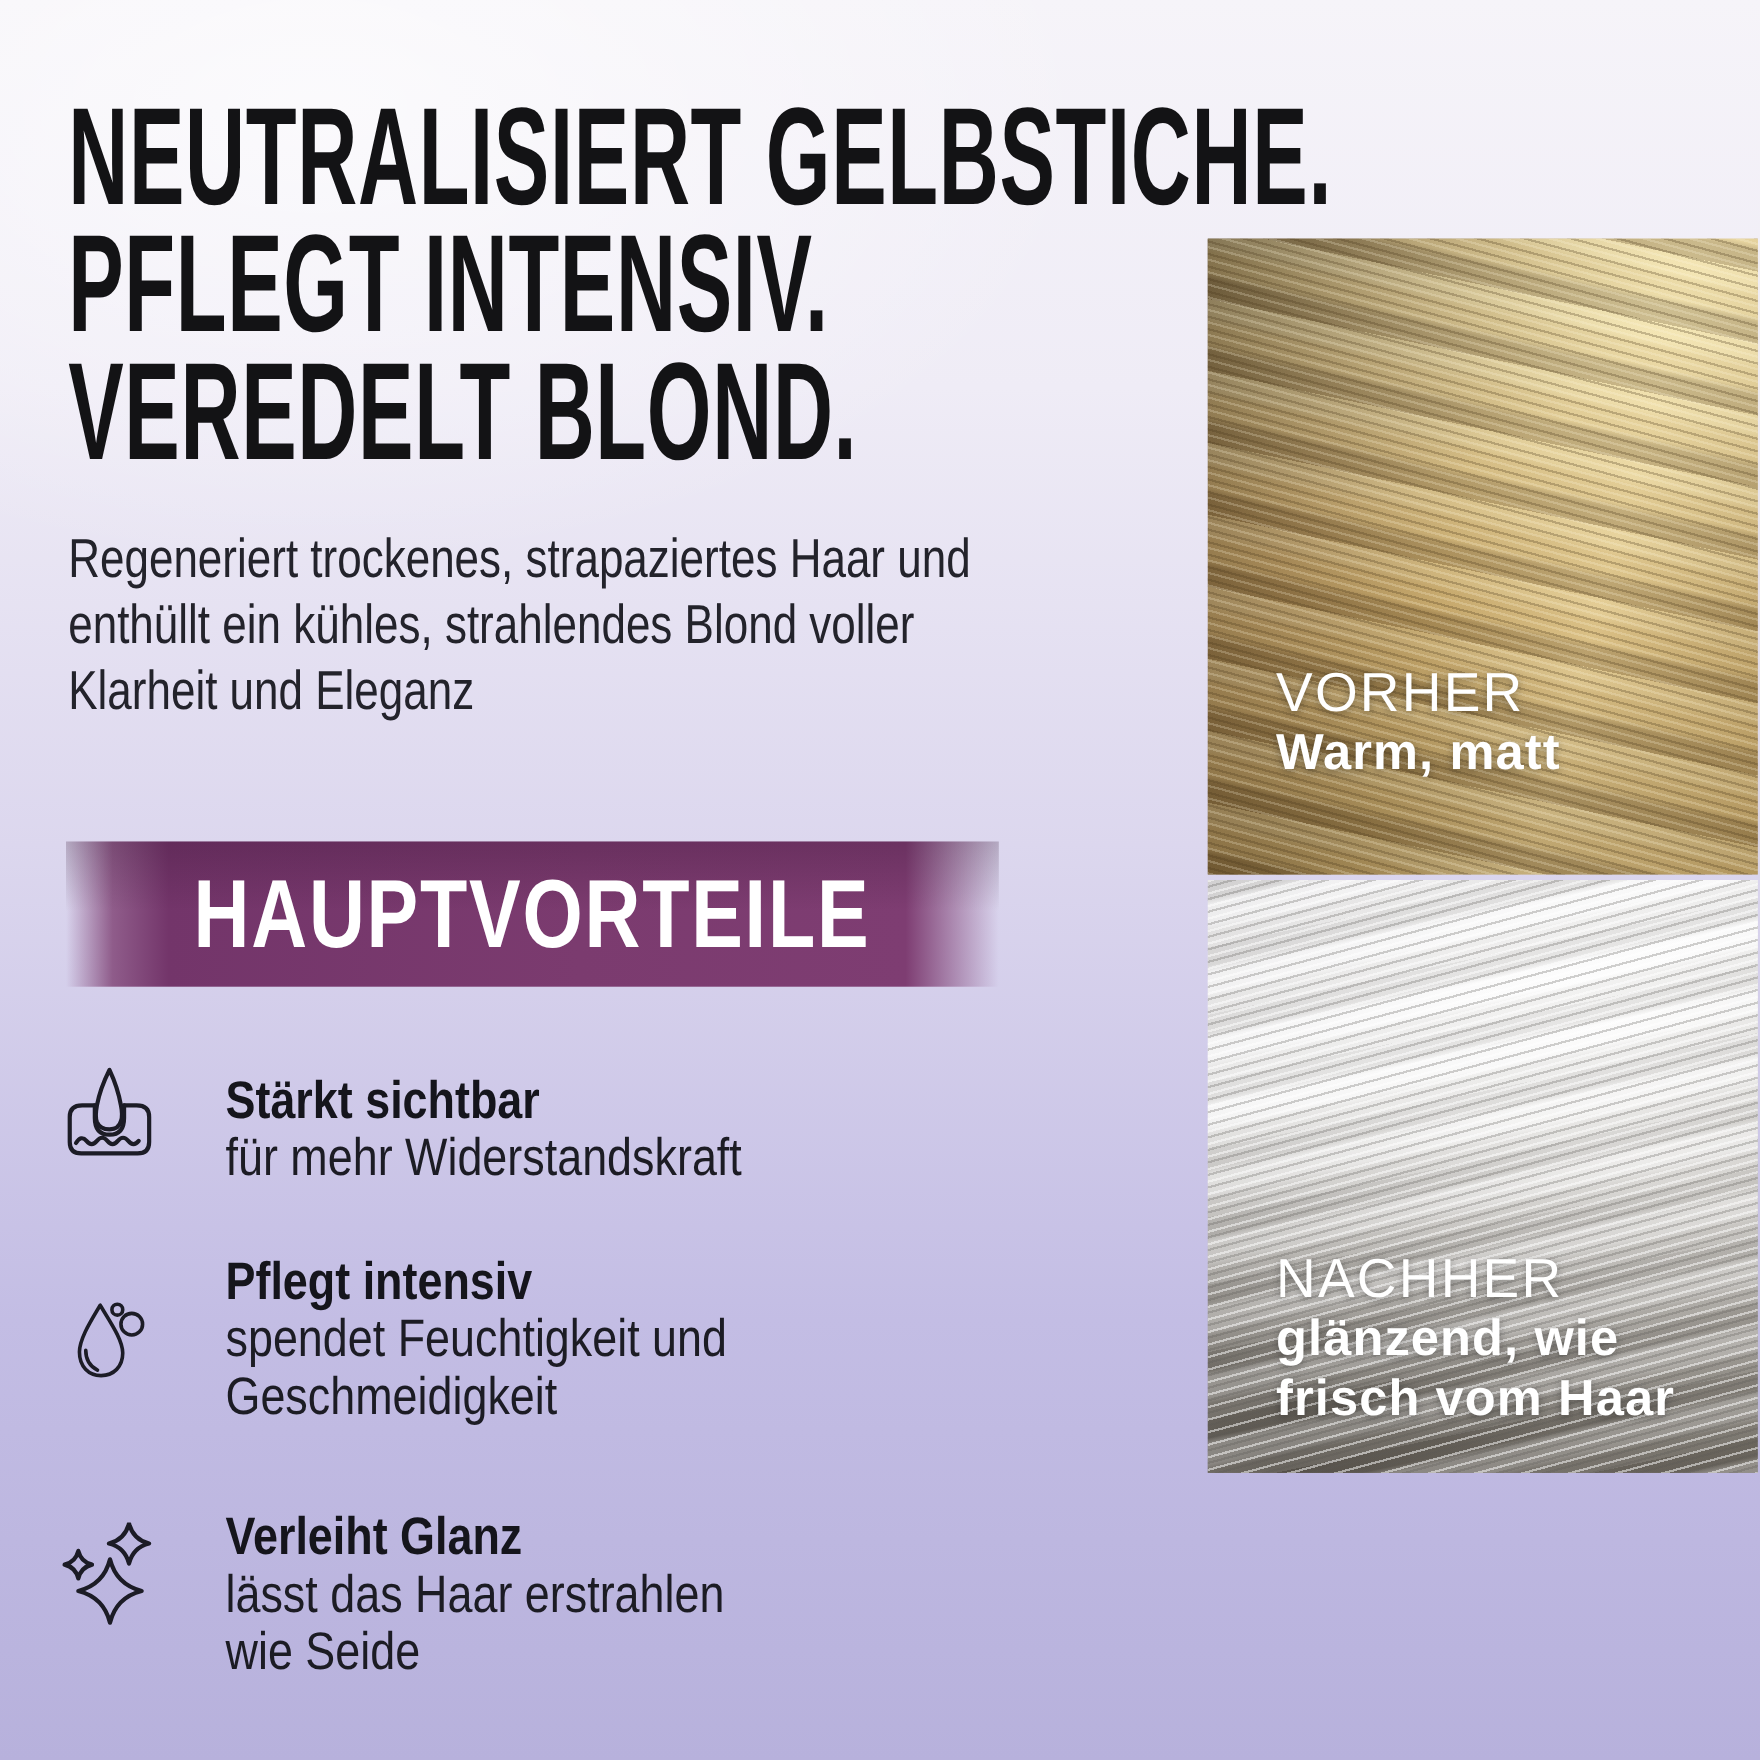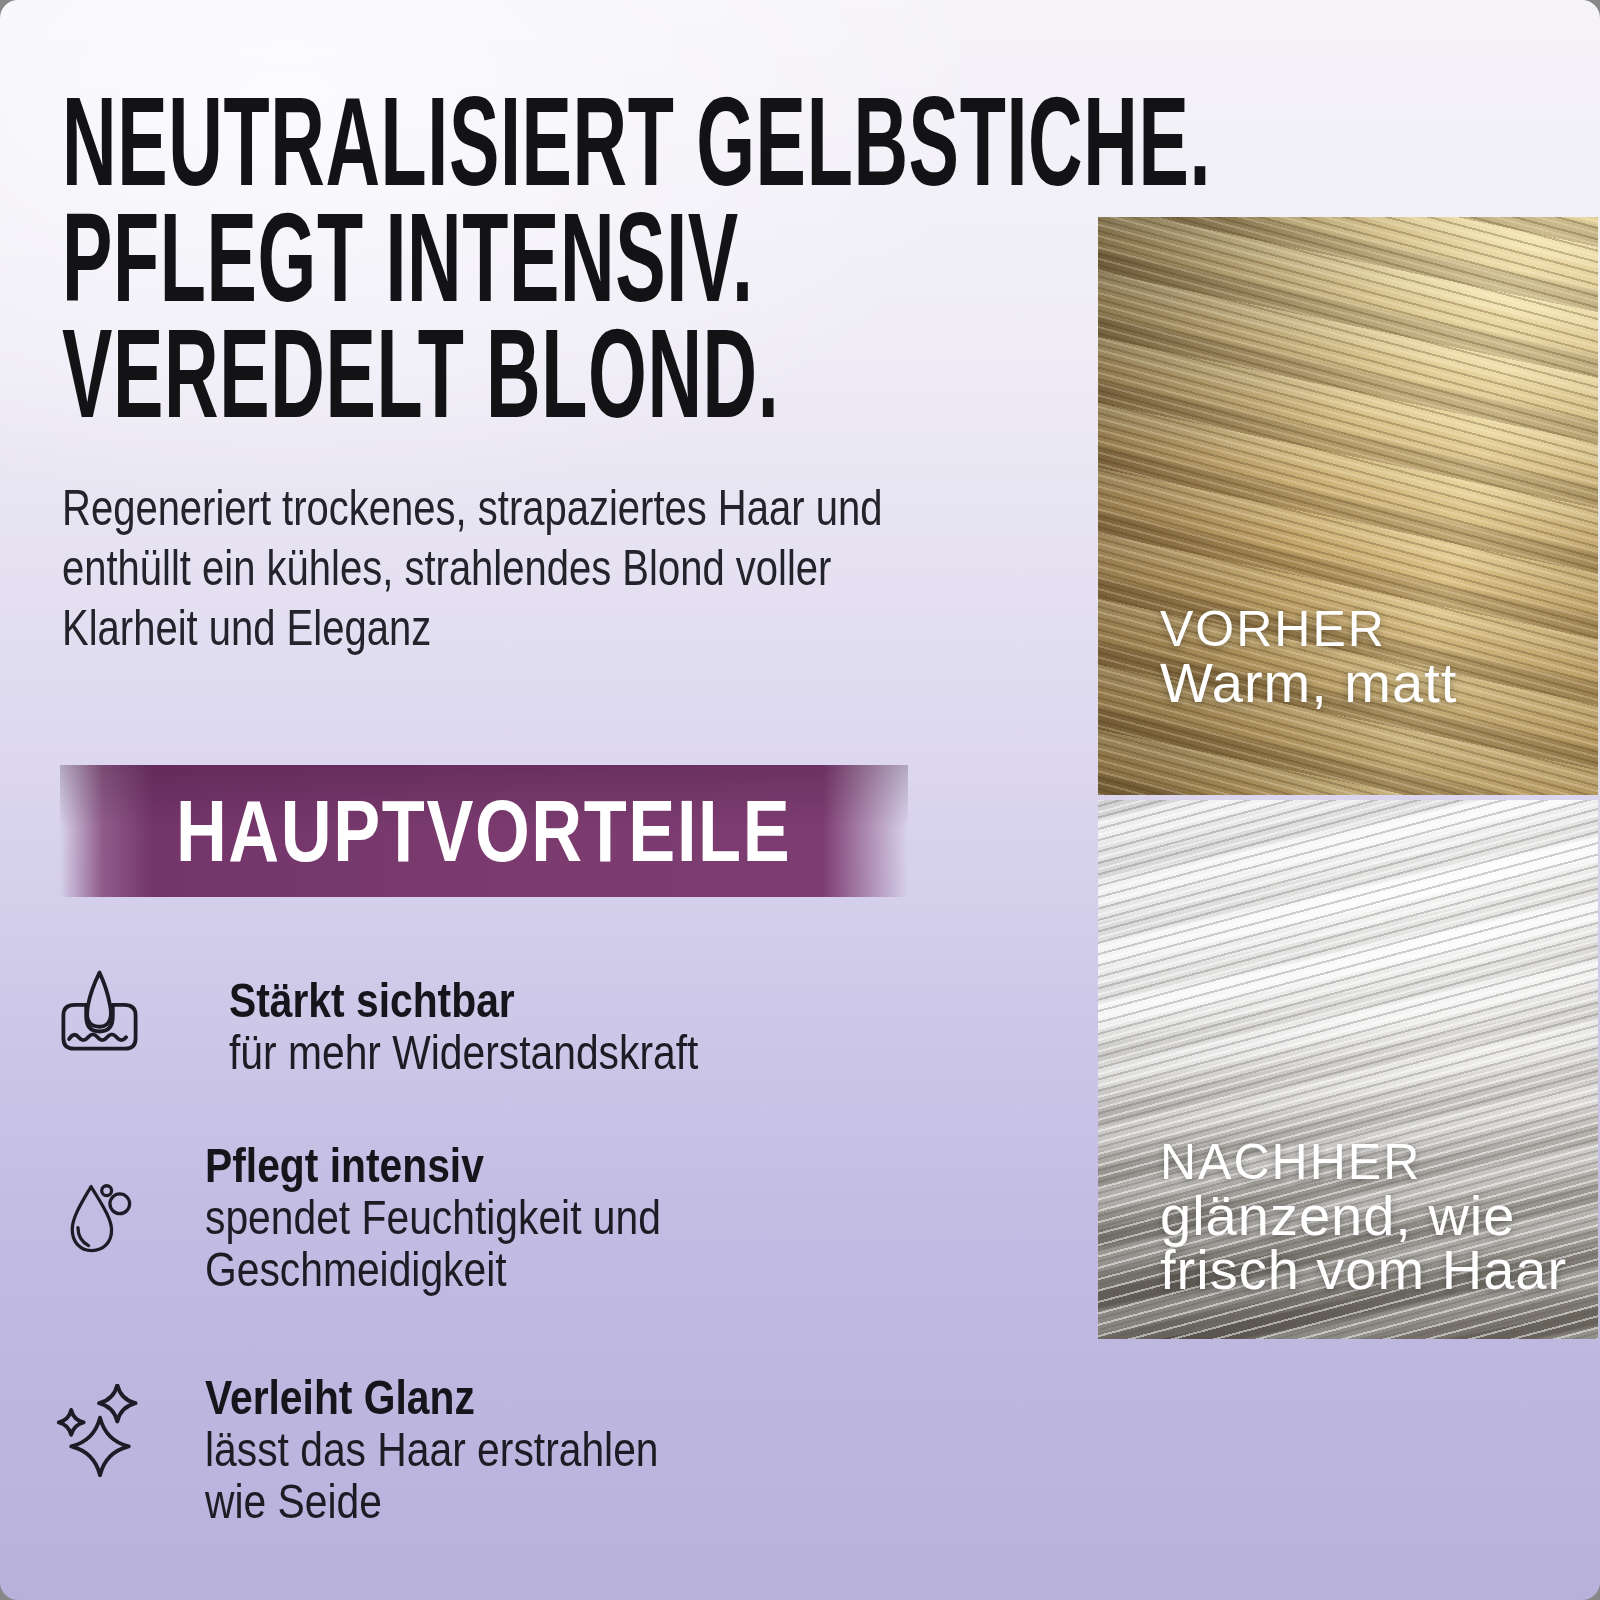--- a/index.html
+++ b/index.html
@@ -2,21 +2,20 @@
 <html><head>
 <meta charset="utf-8">
 <style>
   html,body{margin:0;padding:0;background:#888;}
   .canvas{
     position:relative;width:1600px;height:1600px;overflow:hidden;
     font-family:"Liberation Sans",sans-serif;
     background:
       radial-gradient(1200px 700px at 18% 6%, rgba(255,255,255,0.65), rgba(255,255,255,0) 60%),
       linear-gradient(180deg,#f6f4f9 0%,#efecf6 22%,#dcd7ee 48%,#c3bde4 75%,#b7b1dc 100%);
-    border-radius: 18px;
   }
   .abs{position:absolute;}
 
   
   .headline{left:62px;top:84px;}
   .hl-line{
     font-size:126px;font-weight:700;line-height:116px;white-space:nowrap;
     color:#131315;transform:scaleX(0.60);transform-origin:0 0;letter-spacing:1px;
   }
 
@@ -41,21 +40,21 @@
         #7e3d72 90%,
         rgba(126,61,114,0) 100%);
   }
   .banner-label{
     color:#ffffff;font-size:88px;font-weight:700;letter-spacing:2px;
     white-space:nowrap;transform:scaleX(0.80);transform-origin:50% 50%;
   }
 
   
   .benefit-text{left:205px;}
-  .benefit-text.b1{top:975px;margin-left:24px;}
+  .benefit-text.b1{top:975px;}
   .benefit-text.b2{top:1140px;}
   .benefit-text.b3{top:1372px;}
   .benefit-title{
     font-size:48px;font-weight:700;line-height:52px;color:#15151c;
     white-space:nowrap;transform:scaleX(0.85);transform-origin:0 0;
   }
   .benefit-line{
     font-size:48px;font-weight:400;line-height:52px;color:#1c1c24;
     white-space:nowrap;transform:scaleX(0.85);transform-origin:0 0;
   }
@@ -91,21 +90,21 @@
         rgba(120,116,110,0.16) 0 16px, rgba(255,255,255,0.30) 22px 40px,
         rgba(202,200,196,0.20) 46px 60px),
       radial-gradient(900px 620px at 70% 22%, rgba(255,255,255,0.85), rgba(255,255,255,0) 65%),
       radial-gradient(950px 520px at 12% 100%, rgba(66,61,54,0.85), rgba(66,61,54,0) 65%),
       linear-gradient(160deg,#d8d7d9 0%,#efefef 30%,#c4c1bc 55%,#8f8a82 80%,#6e6960 100%);
   }
   .cmp-text{position:absolute;left:62px;color:#ffffff;text-shadow:0 2px 8px rgba(0,0,0,0.35);}
   .panel-before .cmp-text{top:385px;}
   .panel-after  .cmp-text{top:335px;}
   .cmp-label{font-size:50px;font-weight:400;line-height:54px;letter-spacing:2px;white-space:nowrap;}
-  .cmp-line{font-size:56px;font-weight:400;line-height:54px;letter-spacing:1px;white-space:nowrap;}
+  .cmp-line{font-size:46px;font-weight:700;line-height:54px;letter-spacing:1px;white-space:nowrap;}
 </style>
 </head>
 <body>
 
 <div class="canvas">
 
   <div class="abs headline">
     <div class="hl-line">NEUTRALISIERT GELBSTICHE.</div>
     <div class="hl-line">PFLEGT INTENSIV.</div>
     <div class="hl-line">VEREDELT BLOND.</div>

